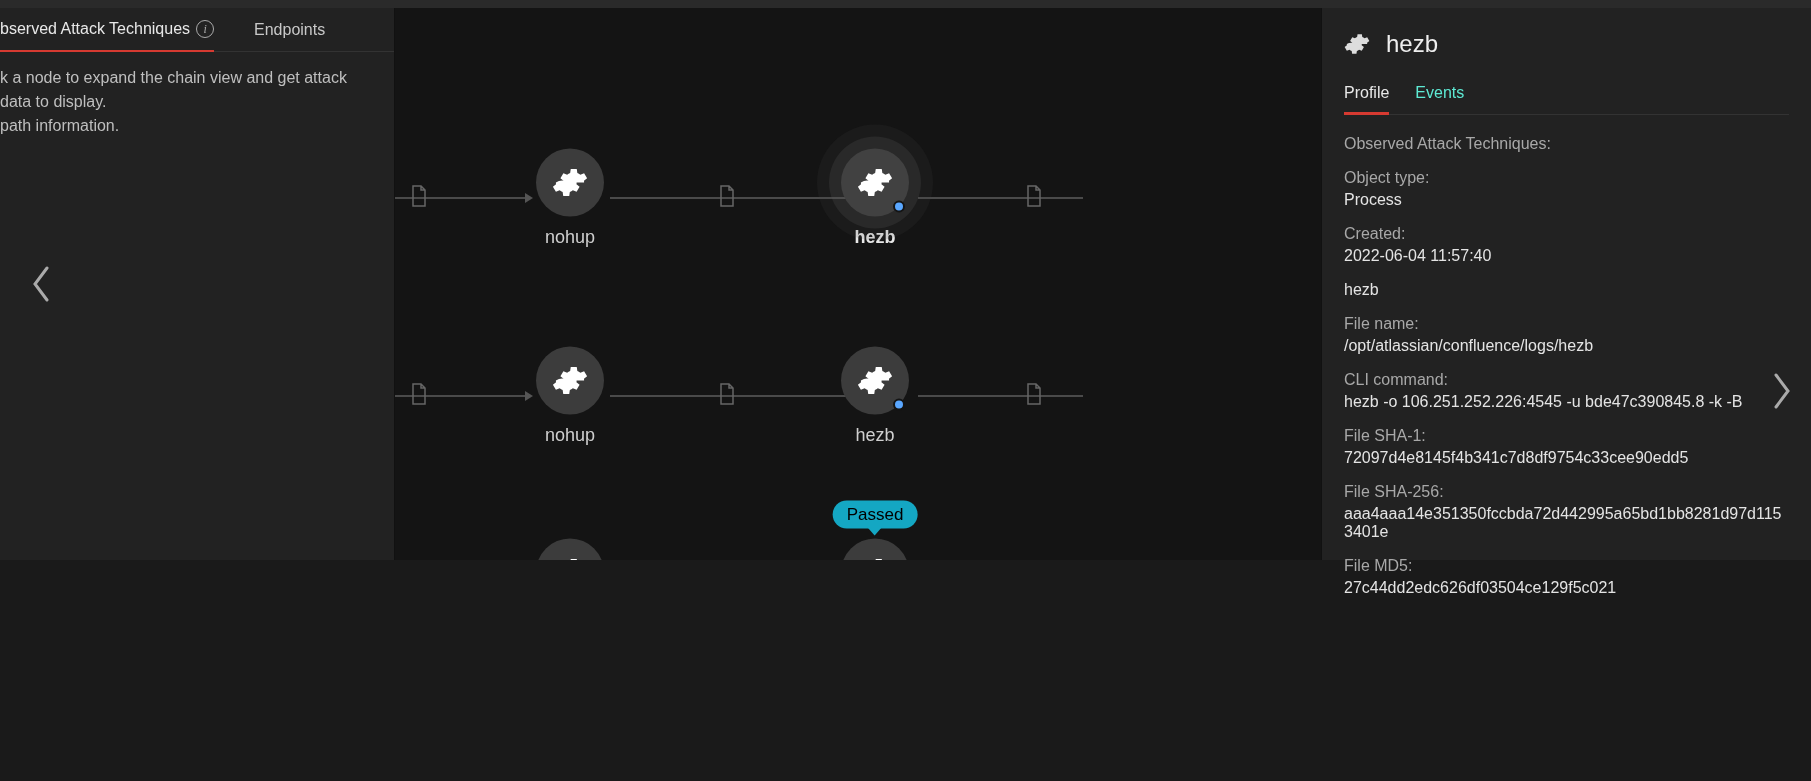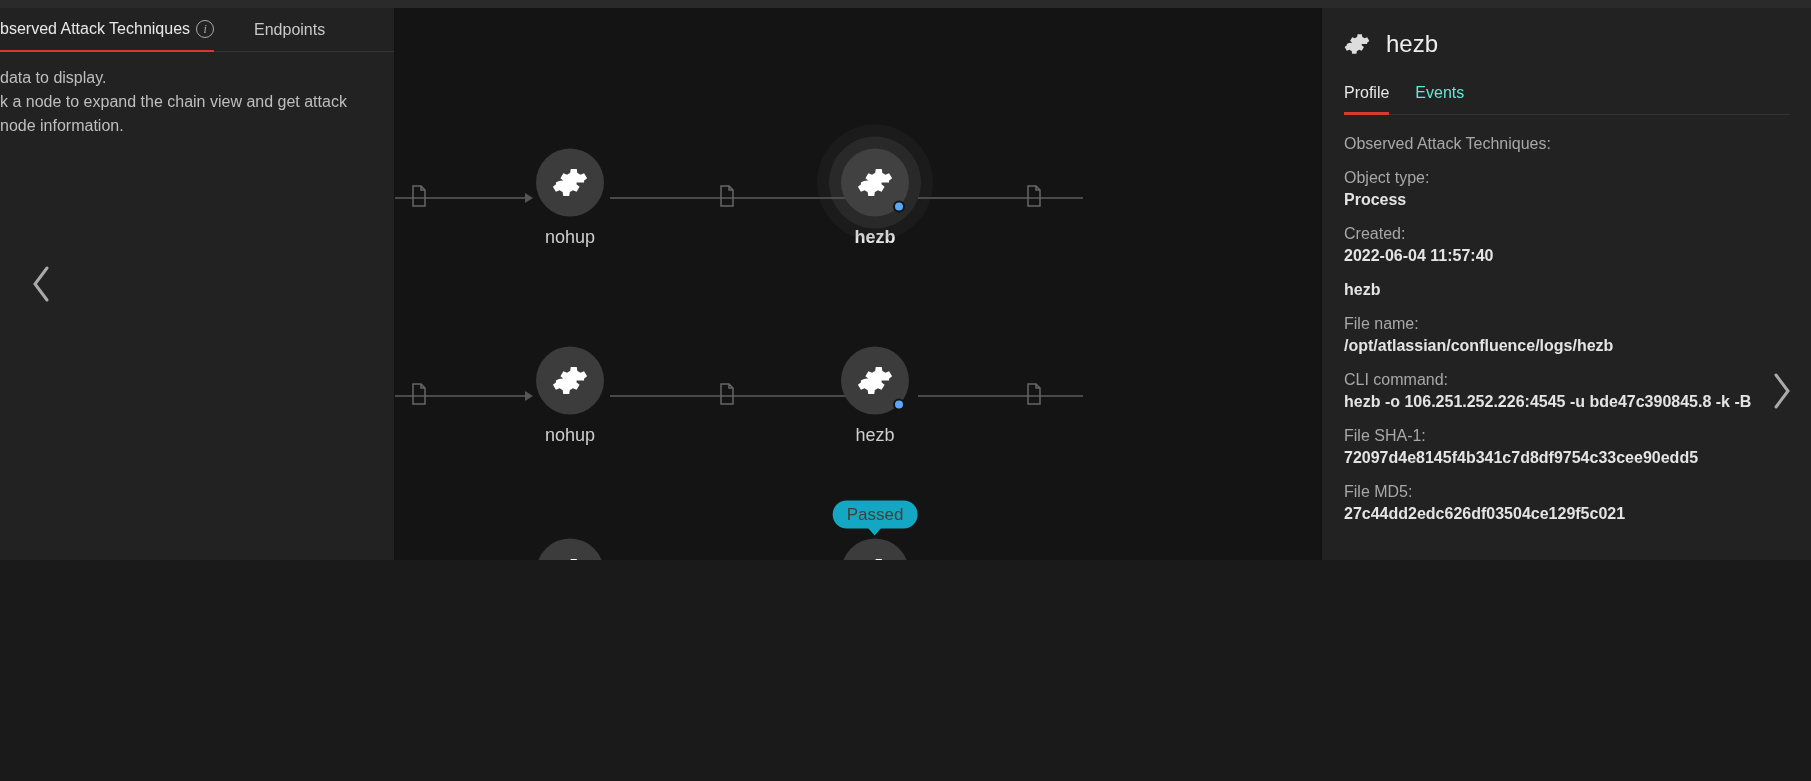--- a/index.html
+++ b/index.html
@@ -137,21 +137,21 @@
       background: #5aa7ff;
       border-radius: 50%;
       border: 2px solid #141414;
     }
     .badge {
       position: absolute;
       top: -38px;
       left: 50%;
       transform: translateX(-50%);
       background: #14a7c3;
-      color: #404040;
+      color: #000000;
       padding: 4px 14px;
       border-radius: 14px;
       font-size: 17px;
       white-space: nowrap;
     }
     .badge::after {
       content: "";
       position: absolute;
       bottom: -7px;
       left: 50%;
@@ -188,21 +188,21 @@
       cursor: pointer;
       color: #5eead4;
     }
     .rp-tab.active {
       border-bottom: 3px solid #d63a31;
       color: #e8e8e8;
       margin-bottom: -1px;
     }
     .rp-field { margin-bottom: 16px; }
     .rp-label { color: #a8a8a8; margin-bottom: 4px; }
-    .rp-value { color: #e4e4e4; word-break: break-all; font-weight: bold; }
+    .rp-value { color: #e4e4e4; word-break: break-all; }
     .info-circle {
       width: 18px;
       height: 18px;
       border: 1.5px solid #aaa;
       border-radius: 50%;
       display: inline-flex;
       align-items: center;
       justify-content: center;
       font-size: 12px;
       color: #aaa;
@@ -220,23 +220,23 @@
     <div class="left-tabs">
       <div class="left-tab active">
         <span>bserved Attack Techniques</span>
         <span class="info-circle">i</span>
       </div>
       <div class="left-tab">
         <span>Endpoints</span>
       </div>
     </div>
     <div class="left-content">
+      <div>k a node to expand the chain view and get attack</div>
       <div>data to display.</div>
-      <div>k a node to expand the chain view and get attack</div>
-      <div>node information.</div>
+      <div>path information.</div>
     </div>
     <div class="nav-arrow nav-left" style="left:20px;">
       <svg width="22" height="36" viewBox="0 0 22 36">
           <path d="M16 2 L4 18 L16 34" stroke="#aaa" stroke-width="3" fill="none" stroke-linecap="round"></path>
         </svg>
     </div>
   </div>
 
   <div class="center-panel">
 
@@ -394,20 +394,24 @@
       </div>
       <div class="rp-field">
         <div class="rp-label">CLI command:</div>
         <div class="rp-value">hezb -o 106.251.252.226:4545 -u bde47c390845.8 -k -B</div>
       </div>
       <div class="rp-field">
         <div class="rp-label">File SHA-1:</div>
         <div class="rp-value">72097d4e8145f4b341c7d8df9754c33cee90edd5</div>
       </div>
       <div class="rp-field">
+        <div class="rp-label">File SHA-256:</div>
+        <div class="rp-value">aaa4aaa14e351350fccbda72d442995a65bd1bb8281d97d1153401e</div>
+      </div>
+      <div class="rp-field">
         <div class="rp-label">File MD5:</div>
         <div class="rp-value">27c44dd2edc626df03504ce129f5c021</div>
       </div>
     </div>
   </div>
 </div>
 
 <div class="nav-arrow" style="right:8px;top:50%;">
   <svg width="22" height="36" viewBox="0 0 22 36">
       <path d="M6 2 L18 18 L6 34" stroke="#aaa" stroke-width="3" fill="none" stroke-linecap="round"></path>

